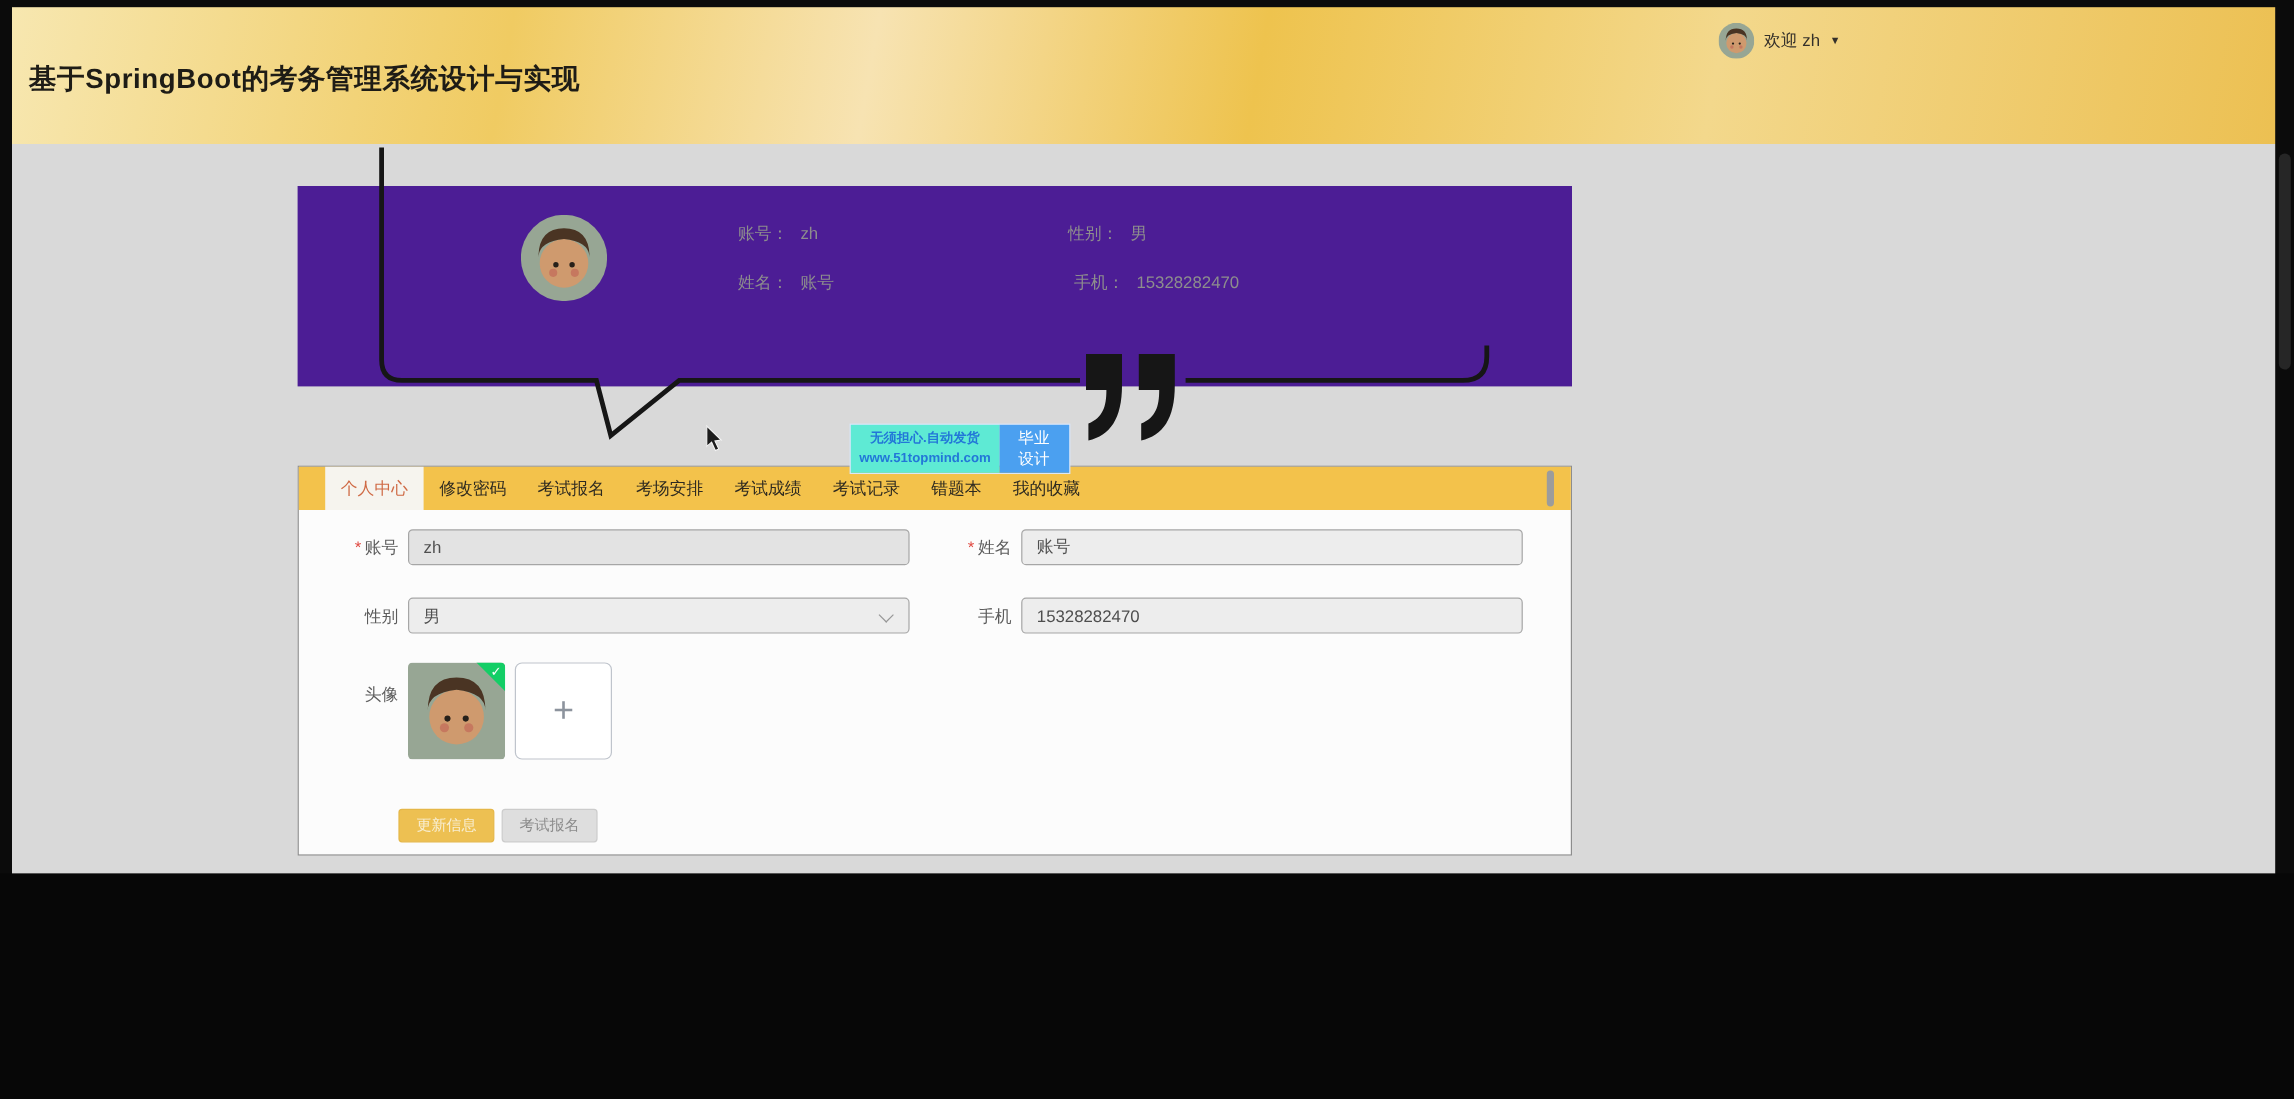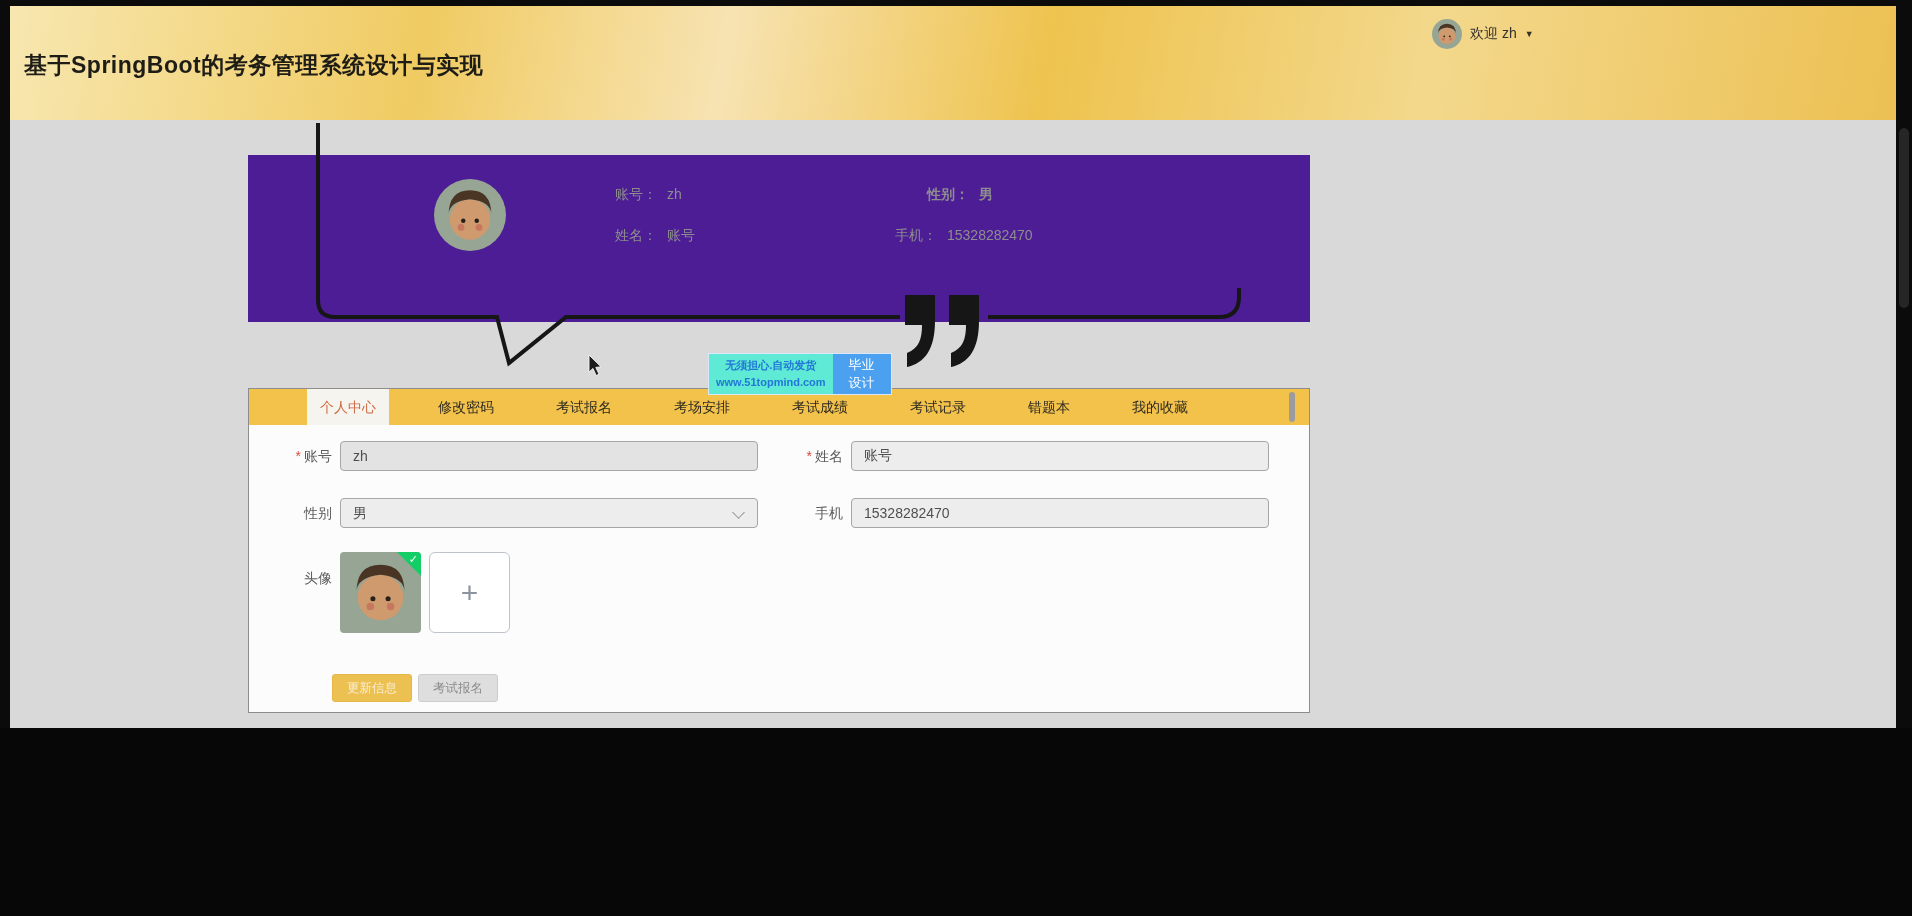--- a/index.html
+++ b/index.html
@@ -33,21 +33,21 @@
   .ad-white{background:#5eead4;padding:3px 7px;text-align:center;}
   .ad-white div{font-size:11px;font-weight:bold;color:#2277d8;line-height:1.5;white-space:nowrap;}
   .ad-blue{background:#4ba0f0;color:#fff;font-size:13px;padding:2px 16px;line-height:1.4;
            display:flex;flex-direction:column;justify-content:center;}
 
   
   .panel{position:absolute;left:238px;top:268px;width:1060px;height:323px;background:#fcfcfc;
          border:1px solid #8d8d8d;z-index:1;}
   .tabs{position:absolute;left:0;top:0;right:0;height:36px;background:#f3c24b;display:flex;
         padding-left:22px;box-sizing:border-box;}
-  .tab{line-height:36px;padding:0 13px;font-size:14px;color:#2e2a20;cursor:pointer;white-space:nowrap;margin-left:36px;}
+  .tab{line-height:36px;padding:0 13px;font-size:14px;color:#2e2a20;cursor:pointer;white-space:nowrap;}
   .tab.active{background:#f6f4ee;color:#cf6a45;}
   .tab-scroll-thumb{position:absolute;left:1040px;top:3px;width:6px;height:30px;background:#9c9c9c;border-radius:3px;}
 
   .flabel{position:absolute;width:80px;text-align:right;font-size:14px;color:#5c5c5c;line-height:30px;}
   .req{color:#e04a42;margin-right:3px;}
   .inp{position:absolute;height:30px;width:418px;border:1px solid #a6a6a6;border-radius:4px;
        background:#ededed;font-size:14px;color:#4f4f4f;padding:0 12px;box-sizing:border-box;
        font-family:inherit;}
   .inp.disabled{background:#e3e3e3;}
   .sel{position:absolute;height:30px;width:418px;border:1px solid #a6a6a6;border-radius:4px;
@@ -109,21 +109,21 @@
           <path d="M13 32 Q13 10 32 10 Q51 10 51 32 Q51 20 32 18 Q13 20 13 32 Z" fill="#4a3423"></path>
           <circle cx="26" cy="37" r="2" fill="#26201a"></circle>
             <circle cx="38" cy="37" r="2" fill="#26201a"></circle>
           <circle cx="24" cy="43" r="3" fill="#c26a58" opacity="0.7"></circle>
             <circle cx="40" cy="43" r="3" fill="#c26a58" opacity="0.7"></circle>
         </svg>
       </span>
       <div class="pf" style="left:367px;top:31px;">
         <span class="lbl">账号：</span><span>zh</span>
       </div>
-      <div class="pf" style="left:679px;top:31px;font-weight:bold;">
+      <div class="pf" style="left:642px;top:31px;">
         <span class="lbl">性别：</span><span>男</span>
       </div>
       <div class="pf" style="left:367px;top:72px;">
         <span class="lbl">姓名：</span><span>账号</span>
       </div>
       <div class="pf" style="left:647px;top:72px;">
         <span class="lbl">手机：</span><span>15328282470</span>
       </div>
     </div>
 

